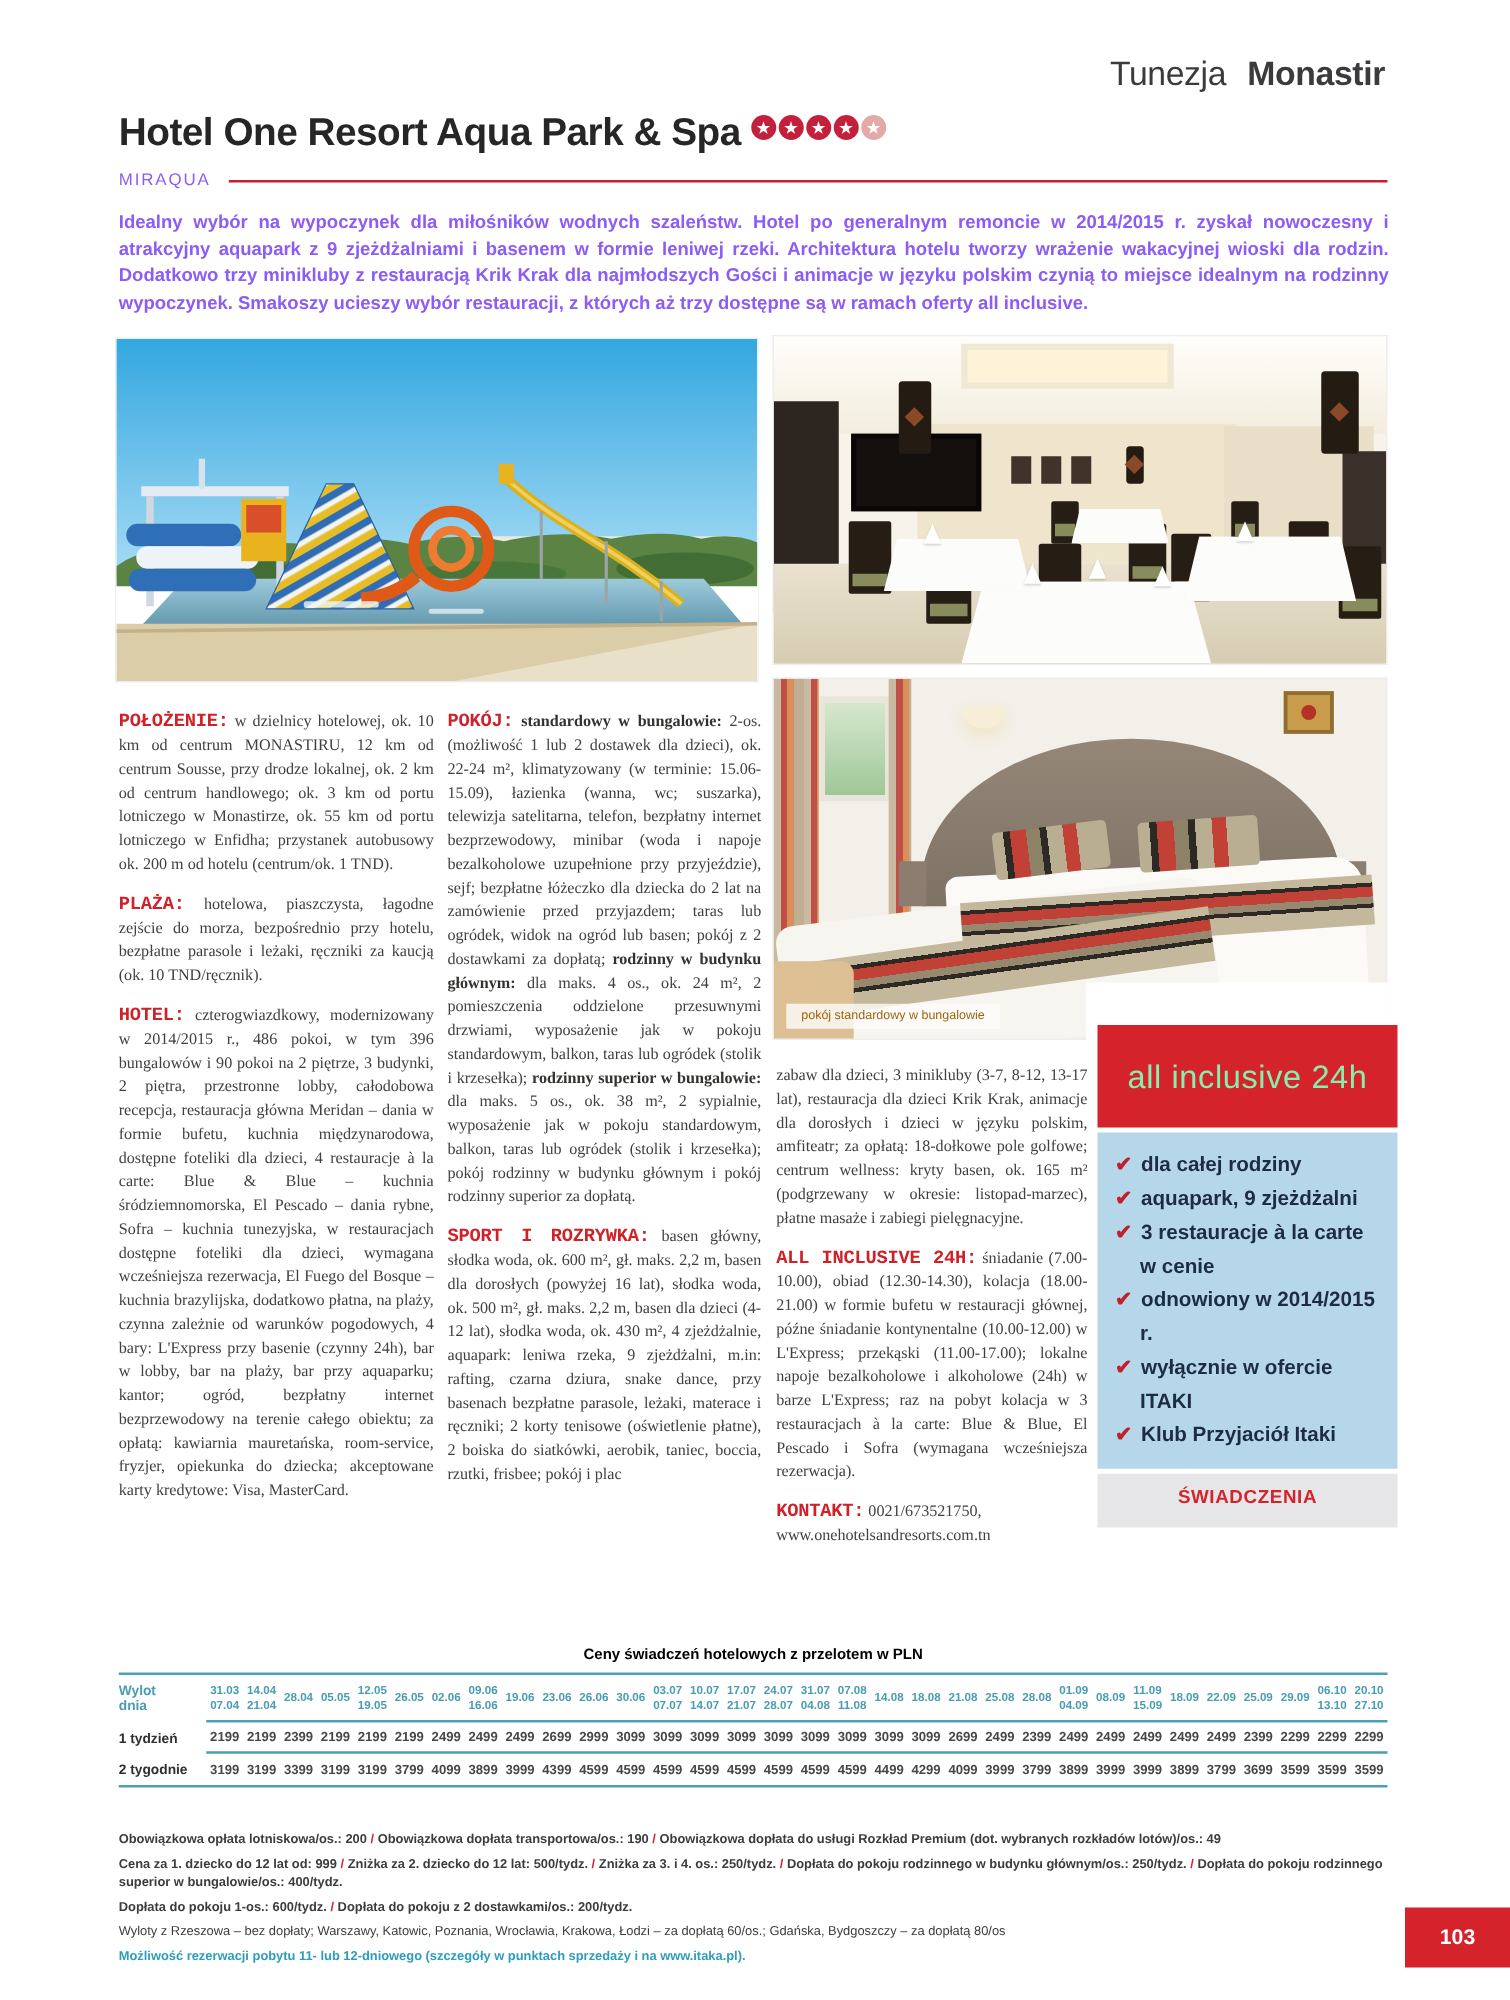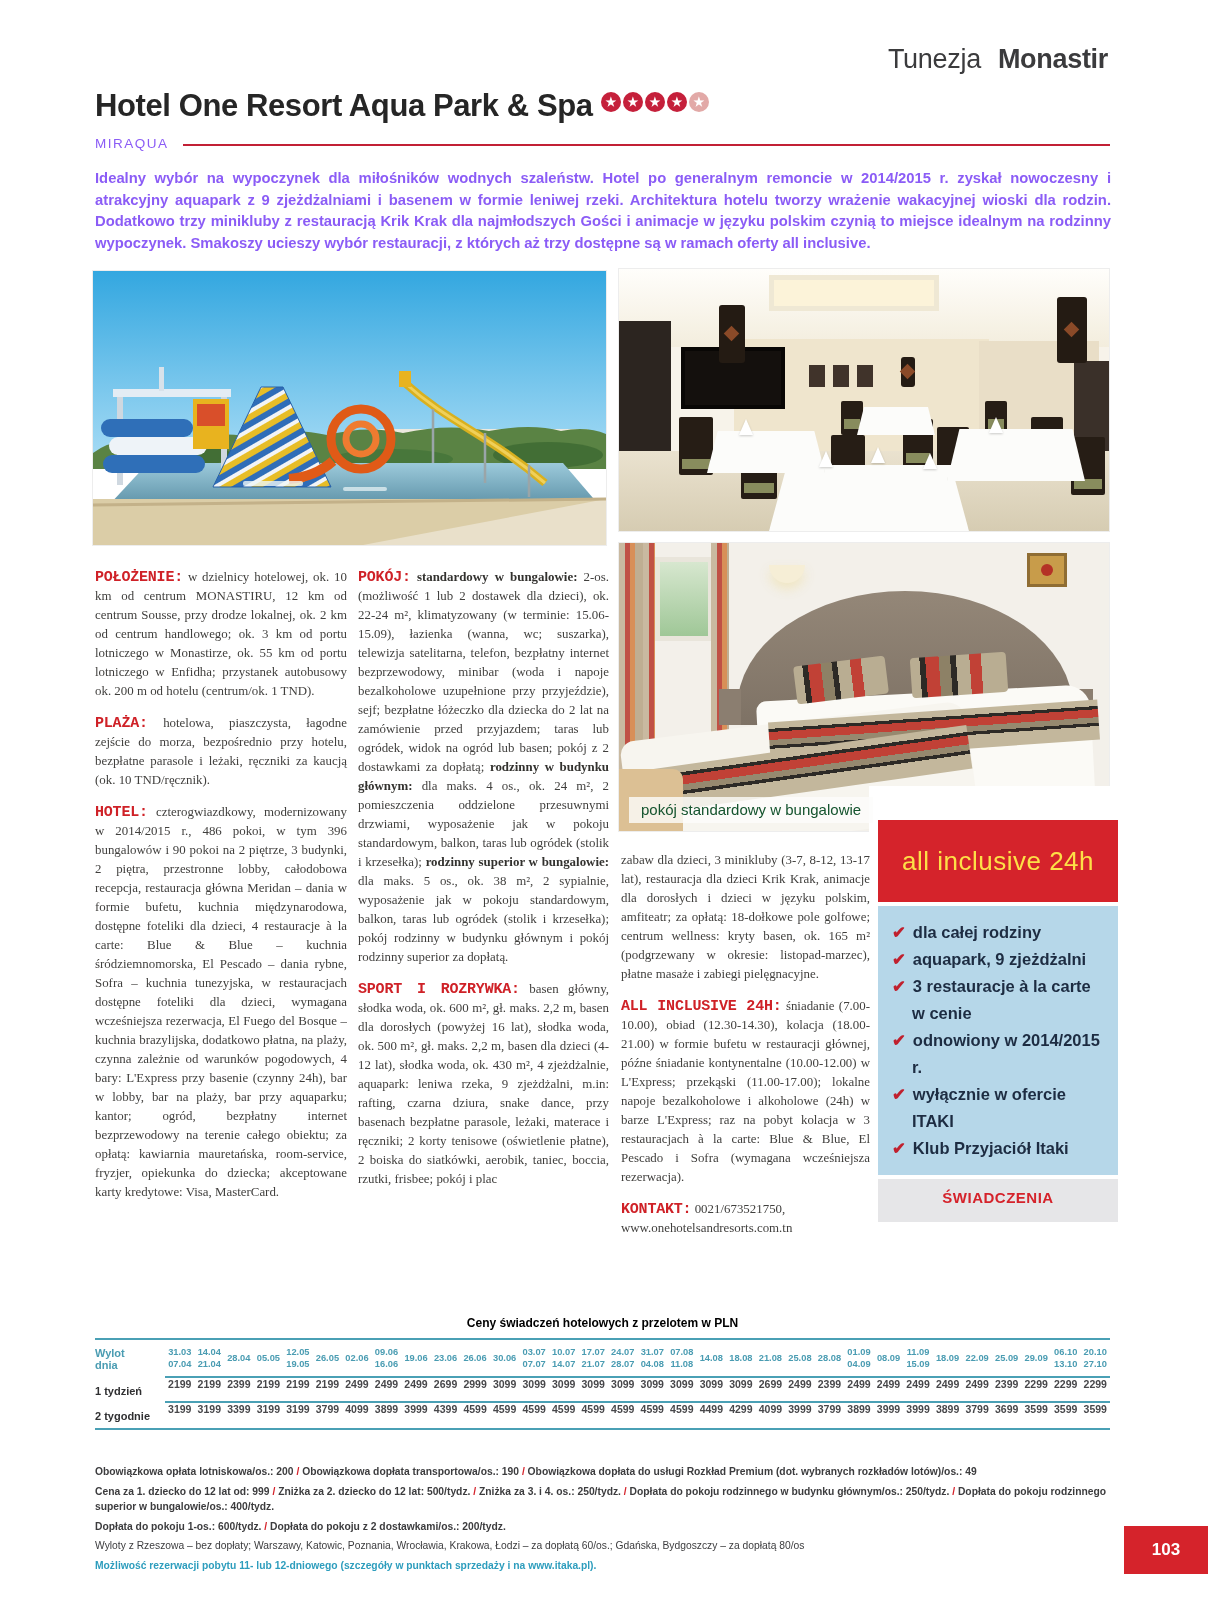--- a/index.html
+++ b/index.html
@@ -22,21 +22,21 @@
   .intro{position:absolute;left:95px;top:168px;width:1016px;font-size:14.8px;line-height:21.5px;
          font-weight:bold;color:#8b5cf6;text-align:justify}
 
   
   .photo{position:absolute;overflow:hidden;box-shadow:0 0 0 1px rgba(0,0,0,.07)}
   #photo-aquapark{left:93px;top:271px;width:513px;height:274px}
   #photo-aquapark svg{display:block;width:100%;height:100%}
   #photo-restaurant{left:619px;top:269px;width:490px;height:262px;background:#f7f3ea}
   #photo-bedroom{left:619px;top:543px;width:490px;height:288px;background:#f3f0ea}
   .photo-caption{position:absolute;left:10px;bottom:8px;background:rgba(253,253,251,.8);
-                 padding:4px 12px 5px;font-size:15px;color:#14532d;z-index:9}
+                 padding:4px 12px 5px;font-size:10px;color:#a16207;z-index:9}
 
   
   .r-ceiling{position:absolute;left:0;top:0;width:100%;height:78px;background:linear-gradient(#fffefb,#f3eddd)}
   .r-skylight{position:absolute;left:150px;top:6px;width:170px;height:36px;background:#fcf3d9;border:5px solid #efe8d4}
   .r-backwall{position:absolute;left:115px;top:70px;width:255px;height:112px;background:#efe5cd}
   .r-art{position:absolute;top:96px;width:16px;height:22px;background:#40332a}
   .r-leftdoor{position:absolute;left:0;top:52px;width:52px;height:170px;background:#2c2520}
   .r-tv{position:absolute;left:62px;top:78px;width:104px;height:62px;background:#14100d;border:4px solid #090705}
   .r-opening{position:absolute;left:360px;top:72px;width:120px;height:112px;background:#e9dec7}
   .r-door2{position:absolute;left:455px;top:92px;width:35px;height:94px;background:#3a3029}
@@ -84,42 +84,42 @@
   .col{position:absolute;font-family:"Liberation Serif",serif}
   #col1{left:95px;top:568px;width:252px}
   #col2{left:358px;top:568px;width:251px}
   #col3{left:621px;top:851px;width:249px}
   .sec{font-size:12.9px;line-height:19px;color:#403f3d;text-align:justify;margin-bottom:13px}
   .lbl{font-family:Liberation Mono, monospace;font-weight:bold;color:#cf2127;font-size:15px;letter-spacing:-.2px}
   .run-bold{font-weight:bold;color:#33322f}
 
   
   .sidebar{position:absolute;left:878px;top:820px;width:240px;z-index:6}
-  .ai-box{height:82px;background:#d5232b;color:#fde047;display:flex;align-items:center;justify-content:center;
+  .ai-box{height:82px;background:#d5232b;color:#86efac;display:flex;align-items:center;justify-content:center;
           font-size:26px;letter-spacing:.5px}
   .gratis-box{background:#e6e6e8;margin-top:4px;padding:12px 14px 12px}
   .gratis-title{color:#d5232b;font-weight:bold;font-size:16px;text-align:center;letter-spacing:1px;margin-bottom:5px}
   .check-item{padding-left:20px;text-indent:-20px}
   .check-icon{color:#c0202e;margin-right:7px;font-style:normal}
   .gratis-box .check-item{font-size:14px;color:#6f6f72;line-height:21px}
   .family-box{background:#b6d7e9;margin-top:4px;padding:13px 14px}
   .family-box .check-item{font-size:16.5px;font-weight:bold;color:#1d2c42;line-height:27px}
   .services-box{background:#e6e6e8;margin-top:4px;padding:10px 14px 12px}
   .services-title{color:#d5232b;font-weight:bold;font-size:15px;text-align:center;letter-spacing:.5px;margin-bottom:4px}
   .services-text{font-size:13.4px;line-height:19px;color:#6f6f72}
 
   
   .price-section{position:absolute;left:95px;top:1316px;width:1015px}
   .pt-title{text-align:center;font-size:12px;font-weight:bold;color:#000000;margin-bottom:8px}
   .pt{border-top:2.5px solid #4aa0b5;border-bottom:2.5px solid #4aa0b5}
   .pt-row{display:flex}
   .pt-label{width:70px;font-weight:bold;font-size:11px;display:flex;align-items:center;
             white-space:pre-line;line-height:12px;color:#2f2f31}
   .pt-dates .pt-label{color:#4a9cb2}
-  .pt-vals{flex:1;display:flex;align-items:flex-start}
+  .pt-vals{flex:1;display:flex;align-items:center}
   .pt-dates .pt-vals{border-bottom:2px solid #4aa0b5;height:38px}
   .pt-w1 .pt-vals{border-bottom:2px solid #4aa0b5;height:25px}
   .pt-w2 .pt-vals{height:25px}
   .pt-cell{flex:1;text-align:center}
   .pt-datecell{display:flex;flex-direction:column;justify-content:center;gap:1px;height:100%}
   .pt-date{font-size:9.3px;font-weight:bold;color:#4a9cb2;line-height:11px}
   .pt-price{font-size:10.5px;color:#47474a;font-weight:600}
 
   
   .notes{position:absolute;left:95px;top:1464px;width:1015px}

